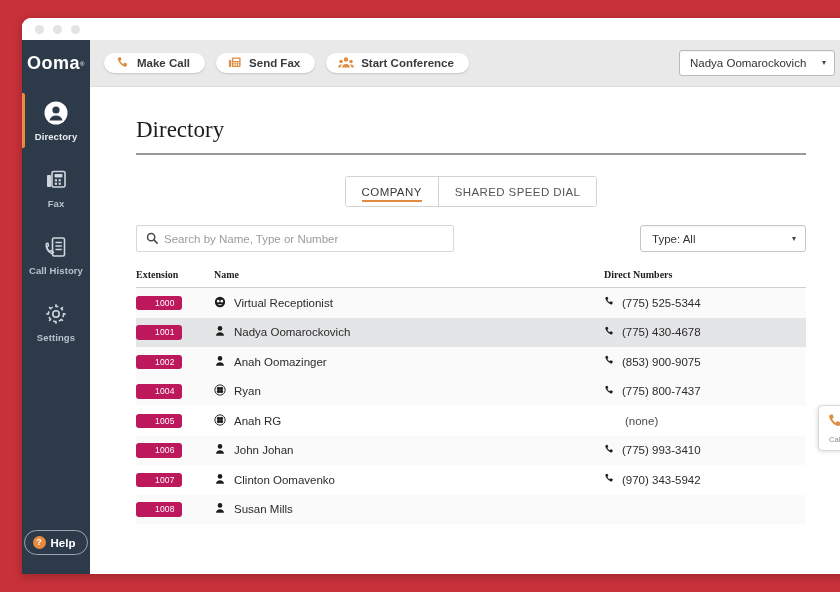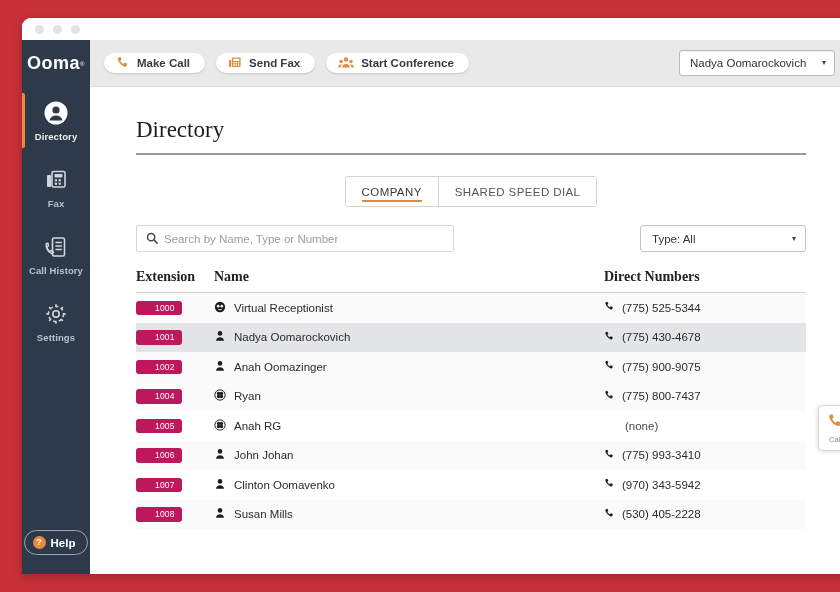--- a/index.html
+++ b/index.html
@@ -255,21 +255,21 @@
     cursor: pointer;
     box-shadow: inset 0 1px 1px rgba(0,0,0,.04);
   }
 
   
   #table-wrap { margin-top: 17px; }
   #table-head {
     display: flex;
     padding: 0 0 7px 0;
     font-family: "Liberation Serif", serif;
-    font-size: 14px;
+    font-size: 10px;
     font-weight: 700;
     color: #222222;
     border-bottom: 1px solid #cfcfcf;
   }
   .col-ext { width: 72px; flex: 0 0 72px; text-align: left; }
   .col-name { flex: 1; padding-left: 6px; }
   .col-num  { width: 202px; flex: 0 0 202px; }
 
   .table-row {
     display: flex;
@@ -526,21 +526,21 @@
                   <span><svg viewBox="0 0 14 14" width="12" height="12">
                       <circle cx="7" cy="4" r="2.7" fill="#1d1d1d"></circle>
                       <path d="M2.4 12.6c0-2.5 2.1-4.1 4.6-4.1s4.6 1.6 4.6 4.1z" fill="#1d1d1d"></path>
                     </svg></span>
                   <span>Anah Oomazinger</span>
                 </div>
                 <div class="col-num num-cell">
                   <span><svg viewBox="0 0 16 16" width="11" height="11">
                       <path d="M3.1 1.6 5 1.2l1.4 3.1-1.6 1.1c.6 1.7 1.9 3 3.6 3.7l1.2-1.6 3.1 1.4-.4 1.9c-.2 1-1.2 1.6-2.2 1.4C6.6 11.4 3.4 8.1 2.1 4.1c-.3-1 .2-2.1 1-2.5z" fill="#1d1d1d"></path>
                     </svg></span>
-                  <span>(775) 900-9075</span>
+                  <span>(853) 900-9075</span>
                 </div>
               </div>
               <div class="table-row odd">
                 <div class="col-ext"><span class="ext-badge">1004</span></div>
                 <div class="col-name name-cell">
                   <span><svg viewBox="0 0 14 14" width="12" height="12">
                       <circle cx="7" cy="7" r="6" fill="none" stroke="#1d1d1d" stroke-width="1.1"></circle>
                       <circle cx="5.3" cy="5.3" r="2" fill="#1d1d1d"></circle>
                       <circle cx="8.7" cy="5.3" r="2" fill="#1d1d1d"></circle>
                       <circle cx="5.3" cy="8.7" r="2" fill="#1d1d1d"></circle>
@@ -604,26 +604,20 @@
                 </div>
               </div>
               <div class="table-row odd">
                 <div class="col-ext"><span class="ext-badge">1008</span></div>
                 <div class="col-name name-cell">
                   <span><svg viewBox="0 0 14 14" width="12" height="12">
                       <circle cx="7" cy="4" r="2.7" fill="#1d1d1d"></circle>
                       <path d="M2.4 12.6c0-2.5 2.1-4.1 4.6-4.1s4.6 1.6 4.6 4.1z" fill="#1d1d1d"></path>
                     </svg></span>
                   <span>Susan Mills</span>
-                </div>
-                <div class="col-num num-cell">
-                  <span><svg viewBox="0 0 16 16" width="11" height="11">
-                      <path d="M3.1 1.6 5 1.2l1.4 3.1-1.6 1.1c.6 1.7 1.9 3 3.6 3.7l1.2-1.6 3.1 1.4-.4 1.9c-.2 1-1.2 1.6-2.2 1.4C6.6 11.4 3.4 8.1 2.1 4.1c-.3-1 .2-2.1 1-2.5z" fill="#1d1d1d"></path>
-                    </svg></span>
-                  <span>(530) 405-2228</span>
                 </div>
               </div>
             </div>
         </div>
 
         <div id="call-tab">
           <span>
             <svg viewBox="0 0 16 16" width="17" height="17">
               <path d="M3.1 1.6 5 1.2l1.4 3.1-1.6 1.1c.6 1.7 1.9 3 3.6 3.7l1.2-1.6 3.1 1.4-.4 1.9c-.2 1-1.2 1.6-2.2 1.4C6.6 11.4 3.4 8.1 2.1 4.1c-.3-1 .2-2.1 1-2.5z" fill="#e08b3f"></path>
             </svg>

